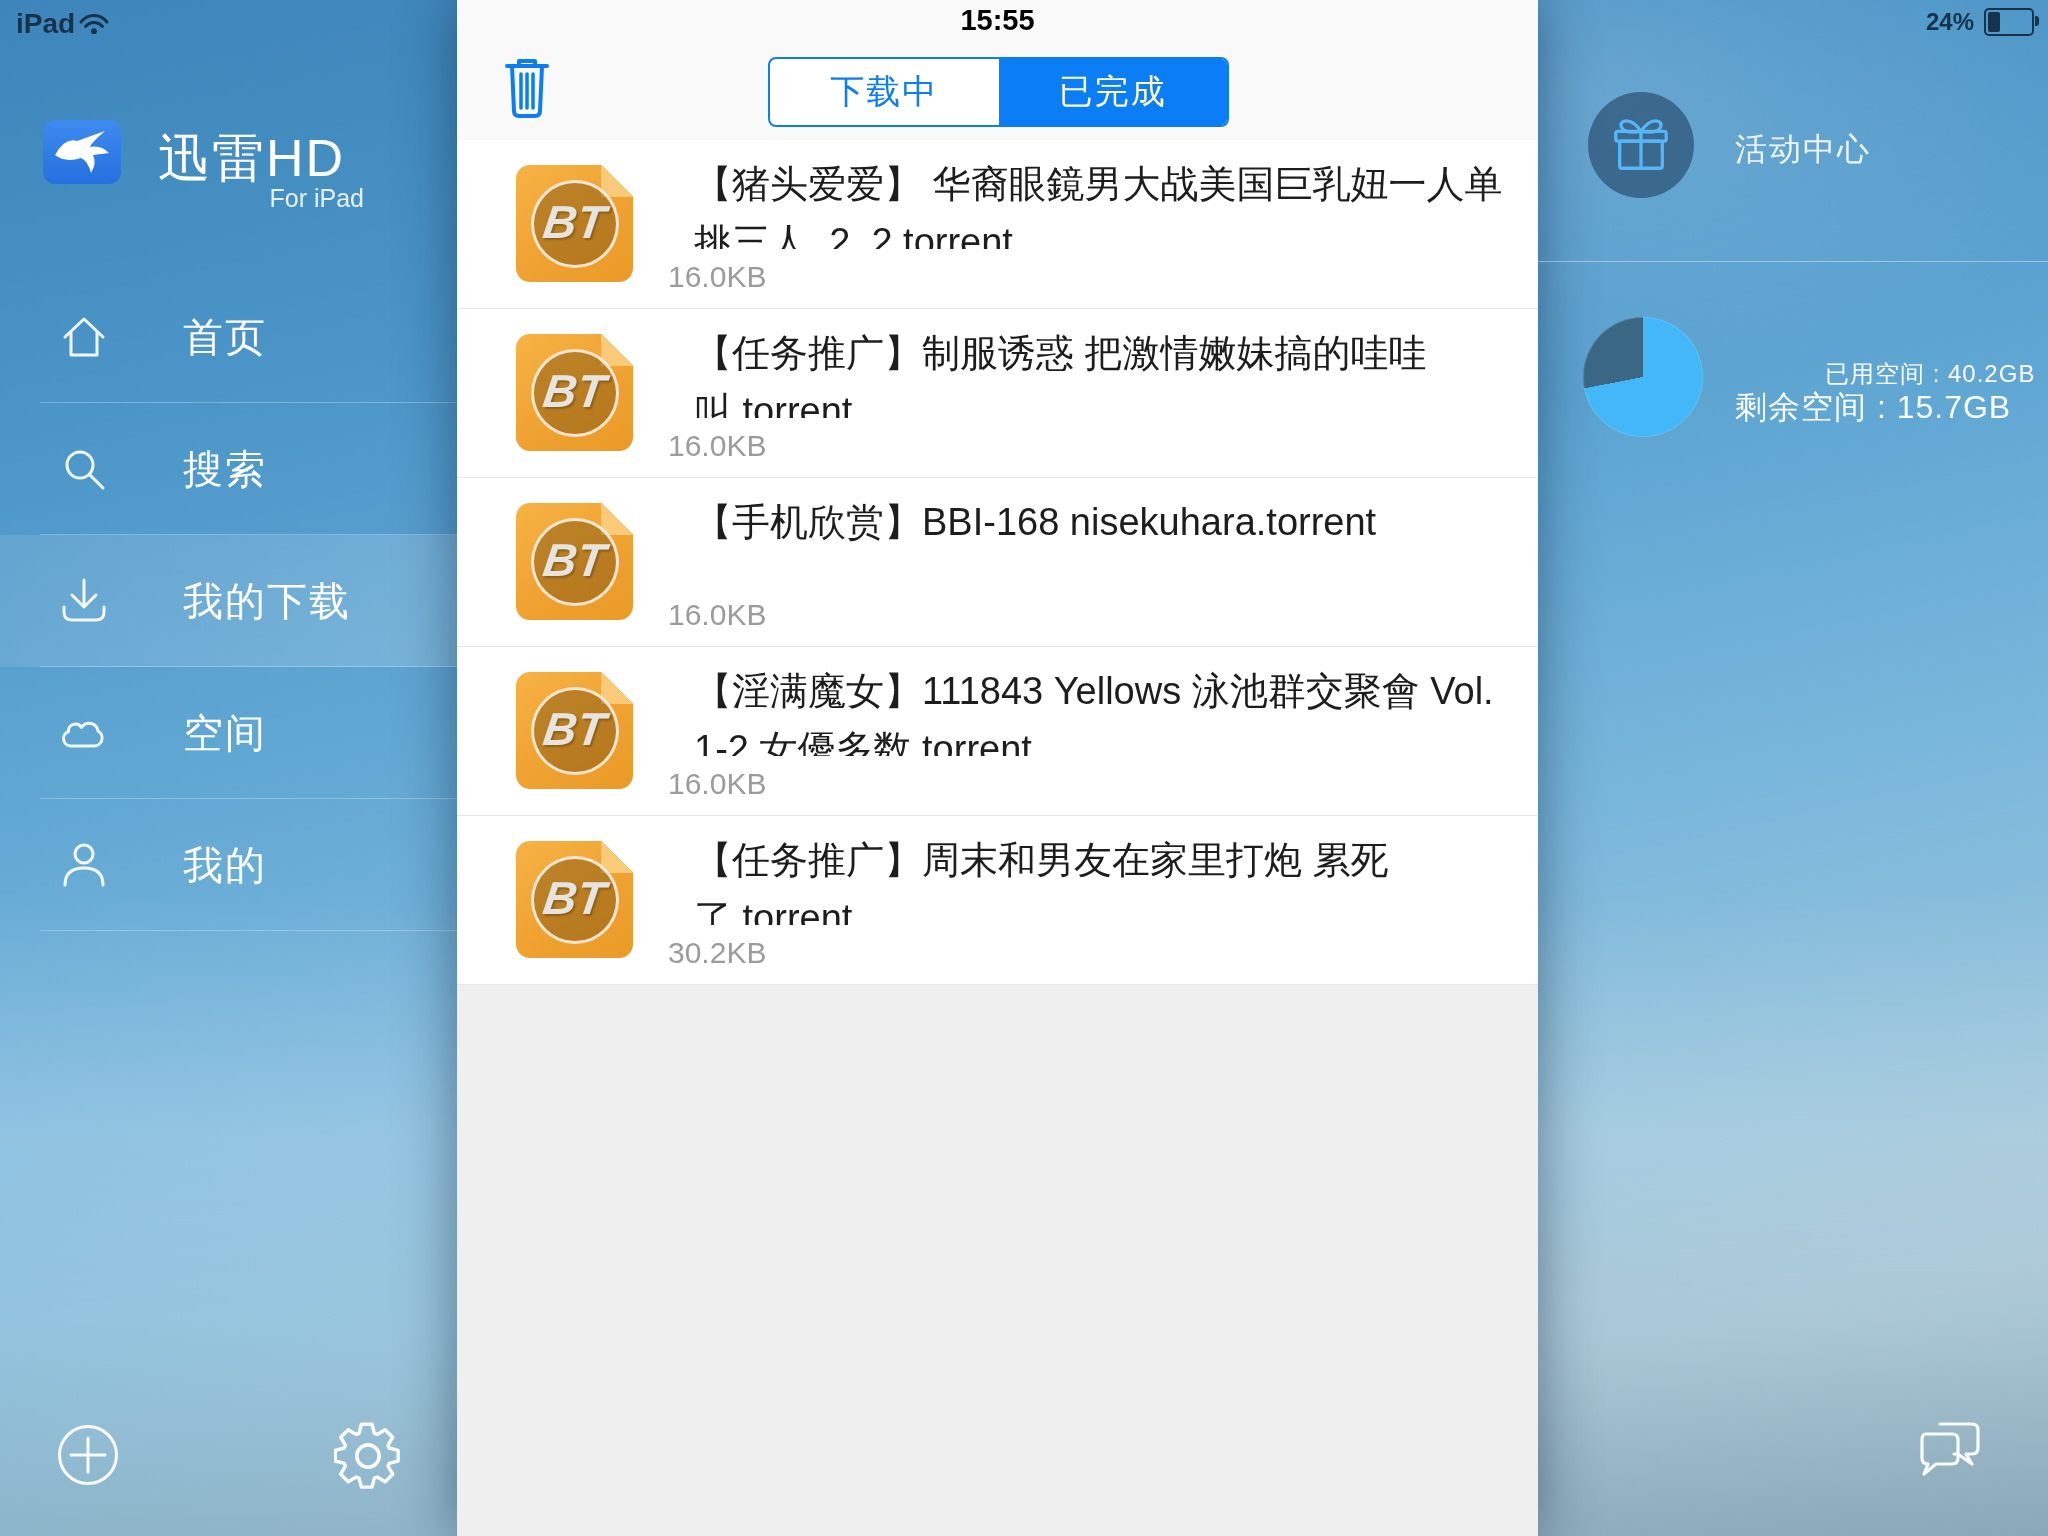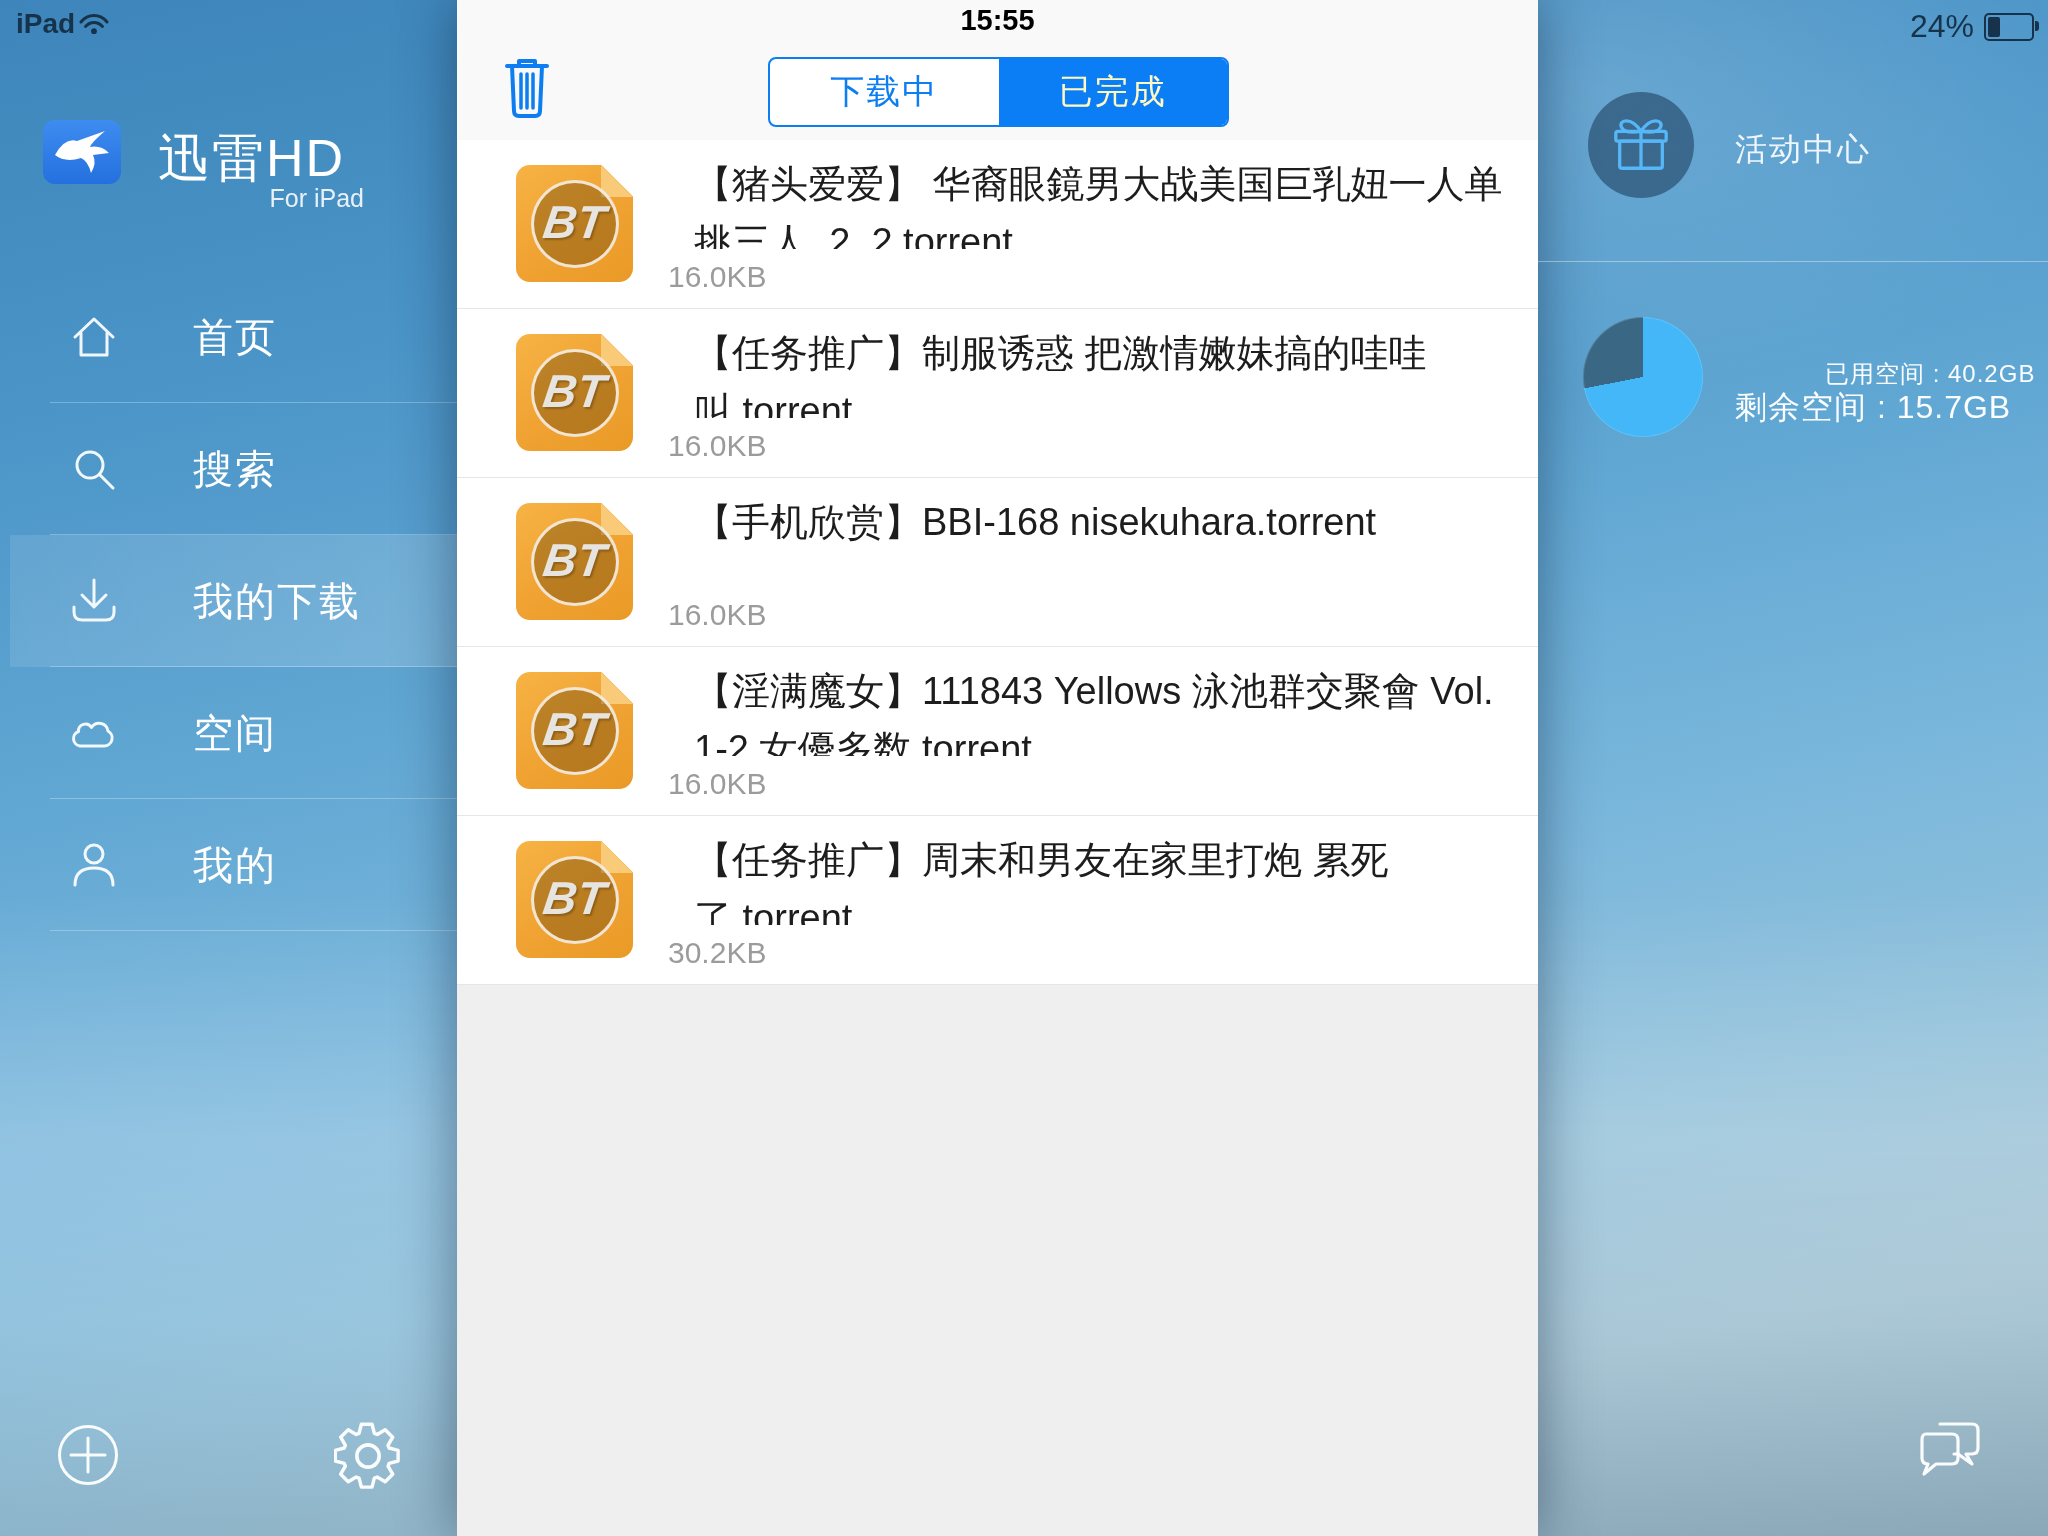--- a/index.html
+++ b/index.html
@@ -9,30 +9,30 @@
     background:
       radial-gradient(ellipse 900px 500px at 78% 6%, rgba(255,255,255,0.16), rgba(255,255,255,0) 60%),
       linear-gradient(180deg, rgba(255,255,255,0) 58%, rgba(255,255,255,0.18) 74%, rgba(255,255,255,0.10) 86%, rgba(90,120,140,0.18) 100%),
       linear-gradient(168deg, #3d85ba 0%, #4b95c8 22%, #62a8d4 42%, #7cb8dc 60%, #92c1da 74%, #a2c2d2 86%, #94b2c1 100%);
   }
   .abs{position:absolute;}
   svg{display:block;}
 
   
   .status-left{left:16px;top:8px;display:flex;align-items:center;gap:4px;color:#16334b;font-size:28px;font-weight:bold;}
-  .status-right{right:14px;top:8px;display:flex;align-items:center;gap:10px;color:#16334b;font-size:32px;font-weight:normal;}
+  .status-right{right:14px;top:8px;display:flex;align-items:center;gap:10px;color:#16334b;font-size:24px;font-weight:bold;}
   .battery{position:relative;width:46px;height:24px;border:2px solid #16334b;border-radius:5px;}
   .battery .fill{position:absolute;left:2px;top:2px;bottom:2px;width:26%;background:#16334b;border-radius:2px;}
   .battery .nub{position:absolute;right:-7px;top:6px;width:4px;height:10px;background:#16334b;border-radius:0 3px 3px 0;}
 
   
   .logo-box{left:43px;top:120px;width:78px;height:64px;border-radius:12px;background:linear-gradient(180deg,#3e8cf0,#2470df);display:flex;align-items:center;justify-content:center;}
   .app-name{left:158px;top:124px;font-size:52px;color:#ffffff;font-weight:400;letter-spacing:2px;}
   .app-sub{left:158px;top:184px;width:206px;text-align:right;font-size:25px;color:rgba(255,255,255,0.88);}
-  .menu{left:0;top:271px;width:457px;padding-left:10px;}
+  .menu{left:0;top:271px;width:457px;}
   .menu-item{position:relative;height:132px;}
   .menu-item .divider{position:absolute;left:40px;right:0;bottom:0;height:1px;background:rgba(255,255,255,0.28);}
   .menu-item.selected{background:linear-gradient(90deg,rgba(255,255,255,0.10),rgba(255,255,255,0.17));}
   .menu-icon{position:absolute;left:59px;top:50%;transform:translateY(-50%);}
   .menu-label{position:absolute;left:183px;top:50%;transform:translateY(-50%);font-size:40px;color:#ffffff;letter-spacing:2px;}
   .fab{left:57px;top:1424px;width:62px;height:62px;}
   .gear-btn{left:334px;top:1422px;width:68px;height:68px;}
 
   
   .panel{left:457px;top:0;width:1081px;height:1536px;background:#efefef;box-shadow:0 0 55px rgba(5,20,45,0.45);}

